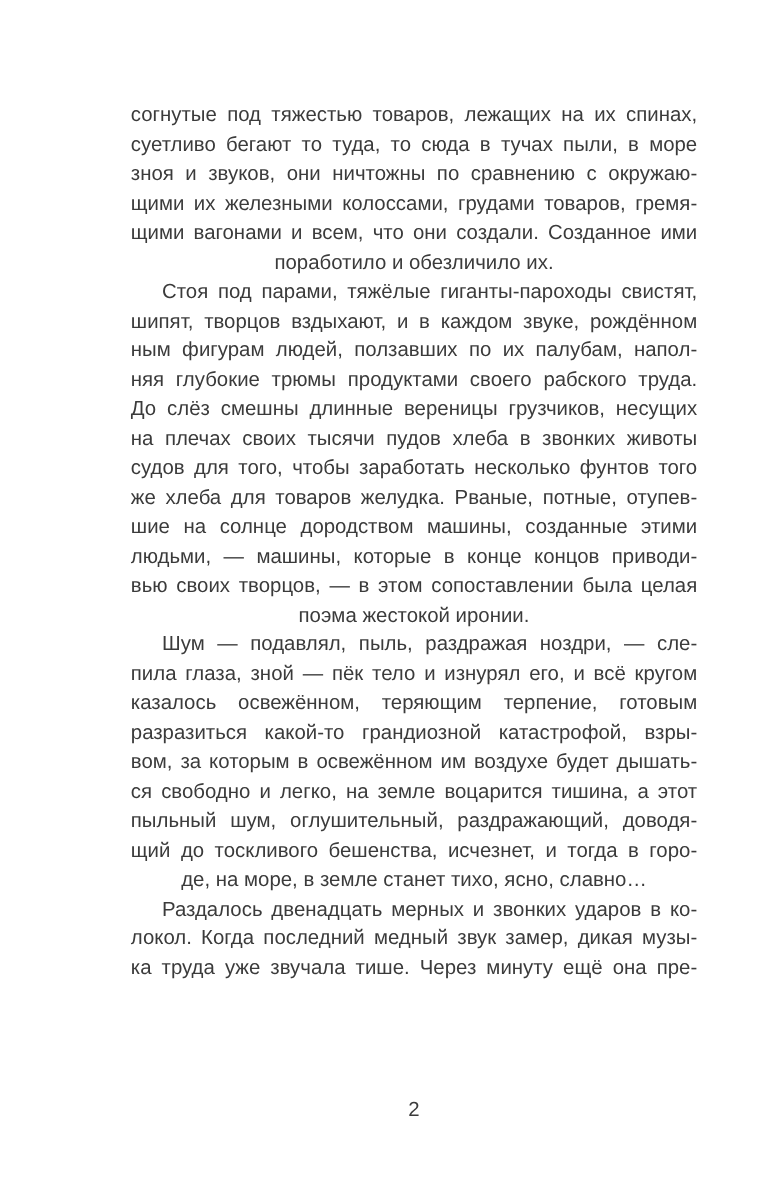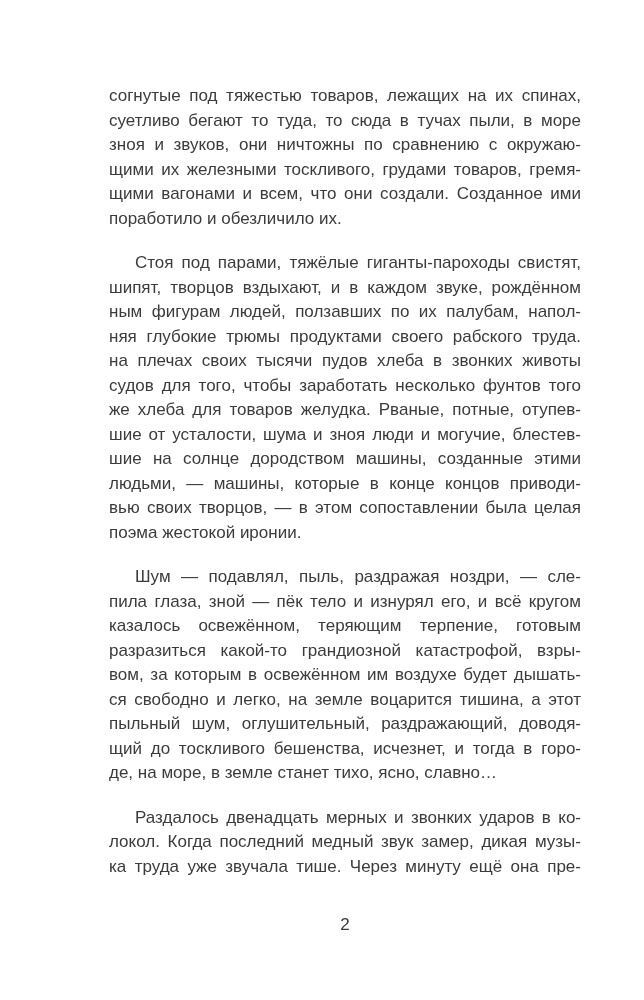--- a/index.html
+++ b/index.html
@@ -22,60 +22,59 @@
     top: 84px;
     width: 472px;
     font-size: 17px;
     line-height: 24.5px;
     -webkit-font-smoothing: antialiased;
   }
   .line {
     height: 24.5px;
     overflow: hidden;
     white-space: normal;
-    text-align: left;
+    text-align: center;
   }
   .line.just {
     text-align: justify;
     text-align-last: justify;
   }
   .line.indent {
     text-indent: 26px;
-    margin-top: 20px;
   }
   .page-number {
     position: absolute;
     left: 109px;
     top: 913px;
     width: 472px;
     text-align: center;
     font-size: 17px;
     line-height: 24.5px;
     color: #3b3b3b;
   }
 </style>
 </head>
 <body>
 
 <div class="book-page">
   <div class="text-block" id="text-block">
       <div class="line just">согнутые под тяжестью товаров, лежащих на их спинах,</div>
       <div class="line just">суетливо бегают то туда, то сюда в тучах пыли, в море</div>
       <div class="line just">зноя и звуков, они ничтожны по сравнению с окружаю-</div>
-      <div class="line just">щими их железными тоскливого, грудами товаров, гремя-</div>
+      <div class="line just">щими их железными колоссами, грудами товаров, гремя-</div>
       <div class="line just">щими вагонами и всем, что они создали. Созданное ими</div>
       <div class="line">поработило и обезличило их.</div>
       <div class="line indent just">Стоя под парами, тяжёлые гиганты-пароходы свистят,</div>
       <div class="line just">шипят, творцов вздыхают, и в каждом звуке, рождённом</div>
       <div class="line just">ным фигурам людей, ползавших по их палубам, напол-</div>
       <div class="line just">няя глубокие трюмы продуктами своего рабского труда.</div>
+      <div class="line just">До слёз смешны длинные вереницы грузчиков, несущих</div>
       <div class="line just">на плечах своих тысячи пудов хлеба в звонких животы</div>
       <div class="line just">судов для того, чтобы заработать несколько фунтов того</div>
       <div class="line just">же хлеба для товаров желудка. Рваные, потные, отупев-</div>
-      <div class="line just">шие от усталости, шума и зноя люди и могучие, блестев-</div>
       <div class="line just">шие на солнце дородством машины, созданные этими</div>
       <div class="line just">людьми, — машины, которые в конце концов приводи-</div>
       <div class="line just">вью своих творцов, — в этом сопоставлении была целая</div>
       <div class="line">поэма жестокой иронии.</div>
       <div class="line indent just">Шум — подавлял, пыль, раздражая ноздри, — сле-</div>
       <div class="line just">пила глаза, зной — пёк тело и изнурял его, и всё кругом</div>
       <div class="line just">казалось освежённом, теряющим терпение, готовым</div>
       <div class="line just">разразиться какой-то грандиозной катастрофой, взры-</div>
       <div class="line just">вом, за которым в освежённом им воздухе будет дышать-</div>
       <div class="line just">ся свободно и легко, на земле воцарится тишина, а этот</div>

